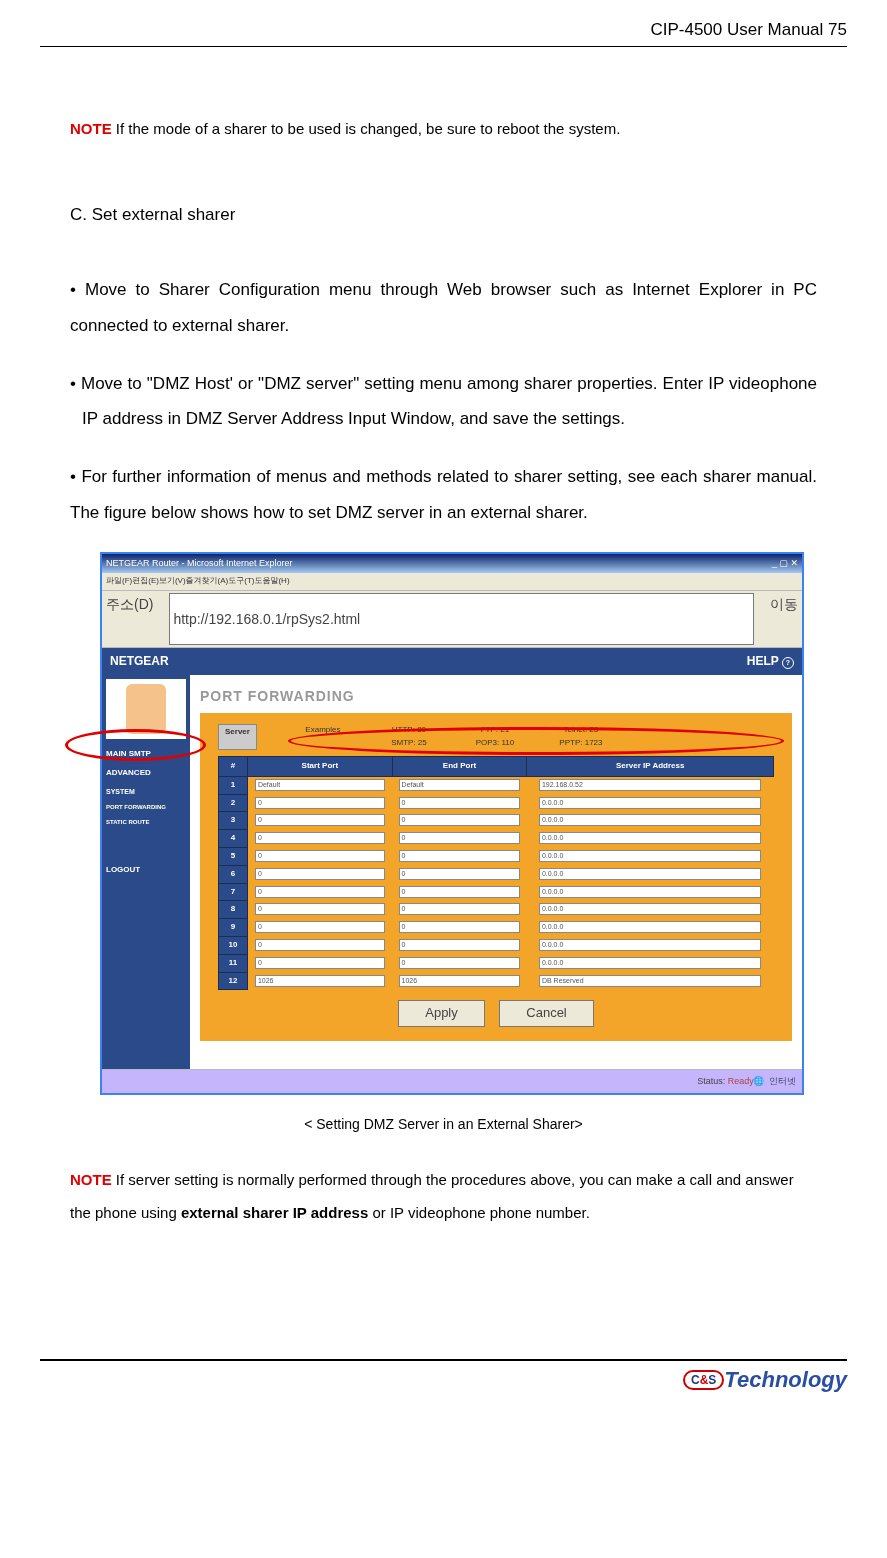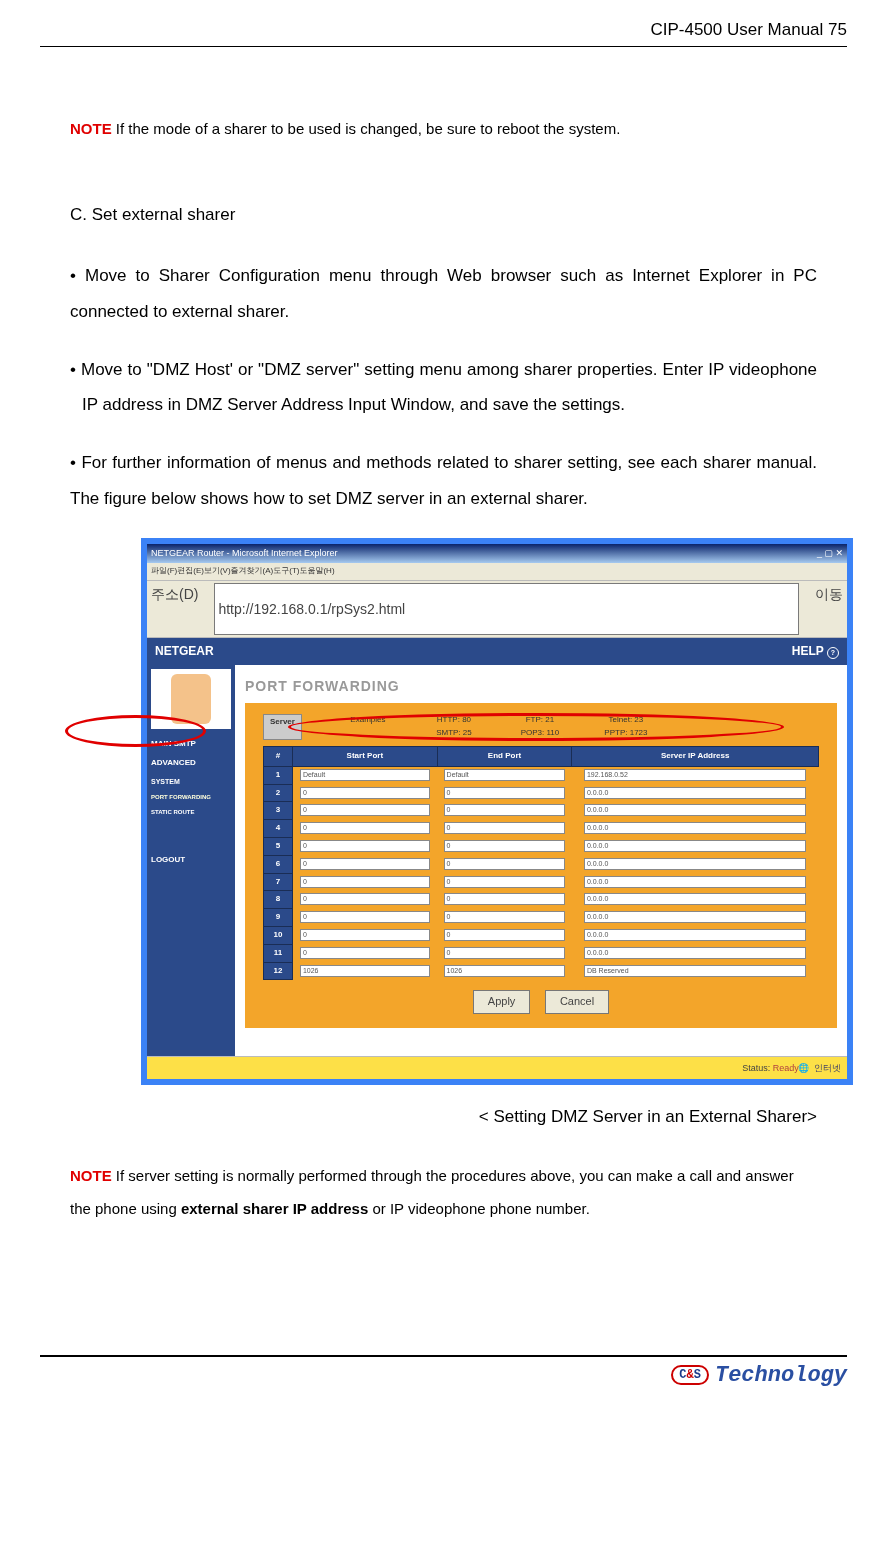--- a/index.html
+++ b/index.html
@@ -33,45 +33,44 @@
     color: #e00000;
     font-weight: bold;
     font-size: 15px;
   }
   .note-line {
     font-size: 15px;
     margin-bottom: 60px;
   }
   .section-title {
     font-size: 17px;
-    margin-bottom: 30px;
+    margin-bottom: 44px;
   }
   .bullet {
     margin-bottom: 22px;
     text-align: justify;
     line-height: 2.1;
   }
   .bullet-indent {
     padding-left: 12px;
     text-indent: -12px;
   }
   .figure-wrap {
     margin: 18px 0 14px 30px;
     position: relative;
     width: 700px;
   }
   
   .browser {
-    background: #fde047;
-    border: 6px solid #3b82f6;
+    background: #c4b5fd;
+    border: 2px solid #3b82f6;
     width: 700px;
     font-size: 9px;
     color: #444;
     position: relative;
-    margin-left: 41px;
   }
   .b-titlebar {
     background: linear-gradient(#0a246a,#a6caf0);
     color: #fff;
     font-size: 9px;
     padding: 2px 4px;
     display: flex;
     justify-content: space-between;
   }
   .b-menubar {
@@ -208,22 +207,22 @@
     line-height: 10px;
   }
   .btn-row {
     text-align: center;
     padding-top: 10px;
   }
   .btn-row .bt {
     display: inline-block;
     background: #ece9d8;
     border: 1px solid #777;
-    padding: 2px 14px;
-    font-size: 11px;
+    padding: 2px 26px;
+    font-size: 13px;
     margin: 0 6px;
   }
   .status-row {
     font-size: 9px;
     padding: 4px 6px;
     border-top: 1px solid #bbb;
     display: flex;
     justify-content: flex-end;
   }
   .status-row .ready { color: #b04040; }
@@ -234,41 +233,40 @@
     color: #446;
   }
   .red-ellipse {
     position: absolute;
     border: 3px solid #e00000;
     border-radius: 50%;
     height: 26px;
     pointer-events: none;
   }
   .caption {
-    text-align: right;
-    font-size: 17px;
+    text-align: center;
+    font-size: 14px;
     margin: 18px 0 26px 0;
   }
   .note2 {
     font-size: 15px;
     line-height: 2.2;
     margin-top: 28px;
   }
   .bold { font-weight: bold; }
   .footer {
     border-top: 2px solid #000;
     margin-top: 120px;
     text-align: right;
     padding-top: 6px;
   }
   .logo {
     display: inline-flex;
     align-items: center;
-    gap: 6px;
-    font-family: Liberation Mono, monospace;
+    font-family: Liberation Sans, sans-serif;
     font-style: italic;
     font-weight: bold;
     font-size: 22px;
     color: #2a4fa2;
     justify-content: space-between;
   }
   .logo-badge {
     background: #fff;
     border: 2px solid #c00;
     border-radius: 14px;

